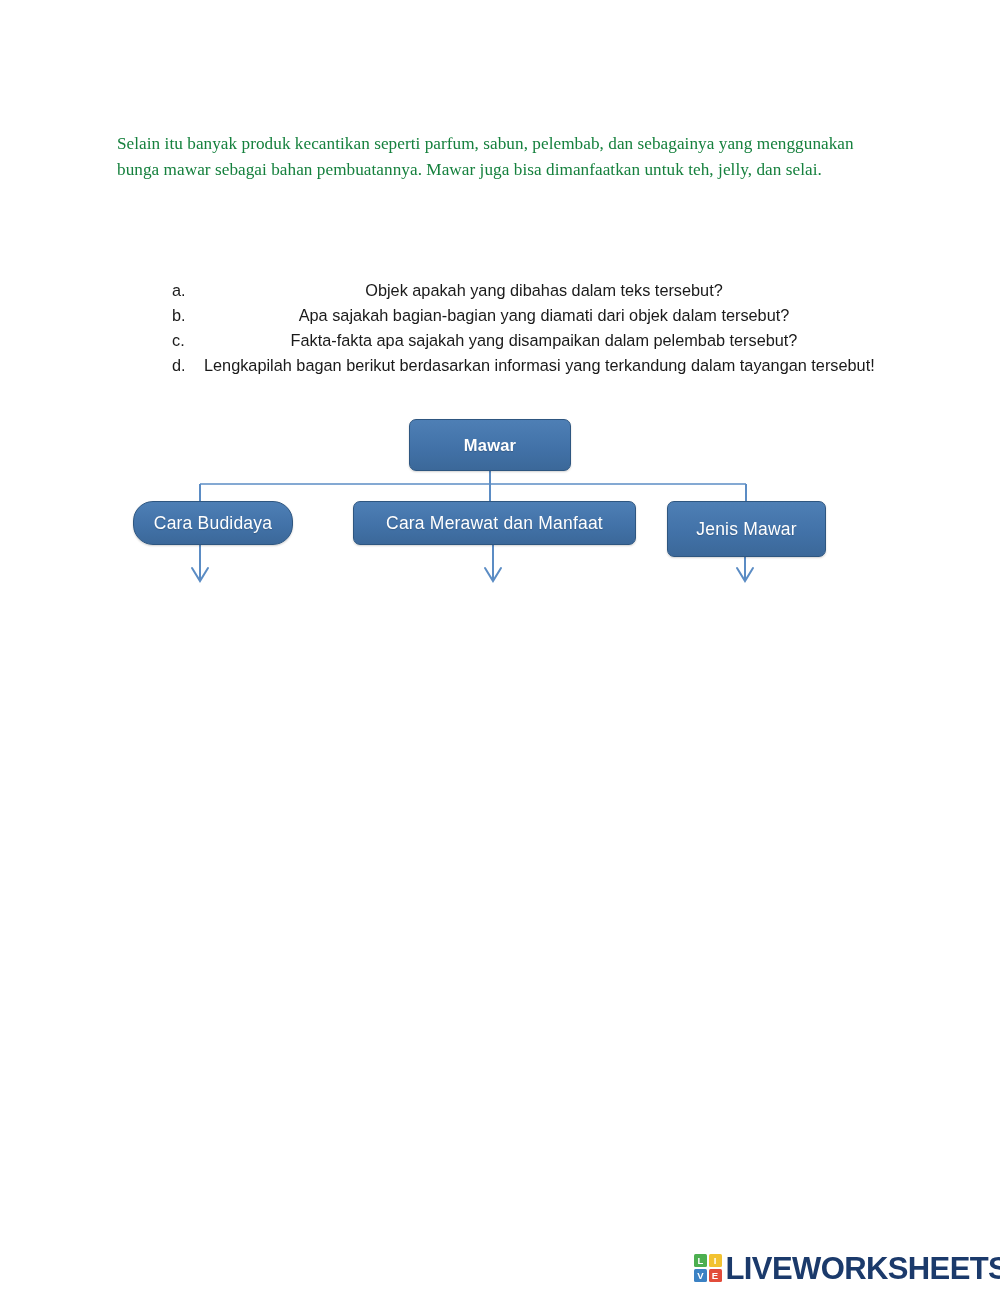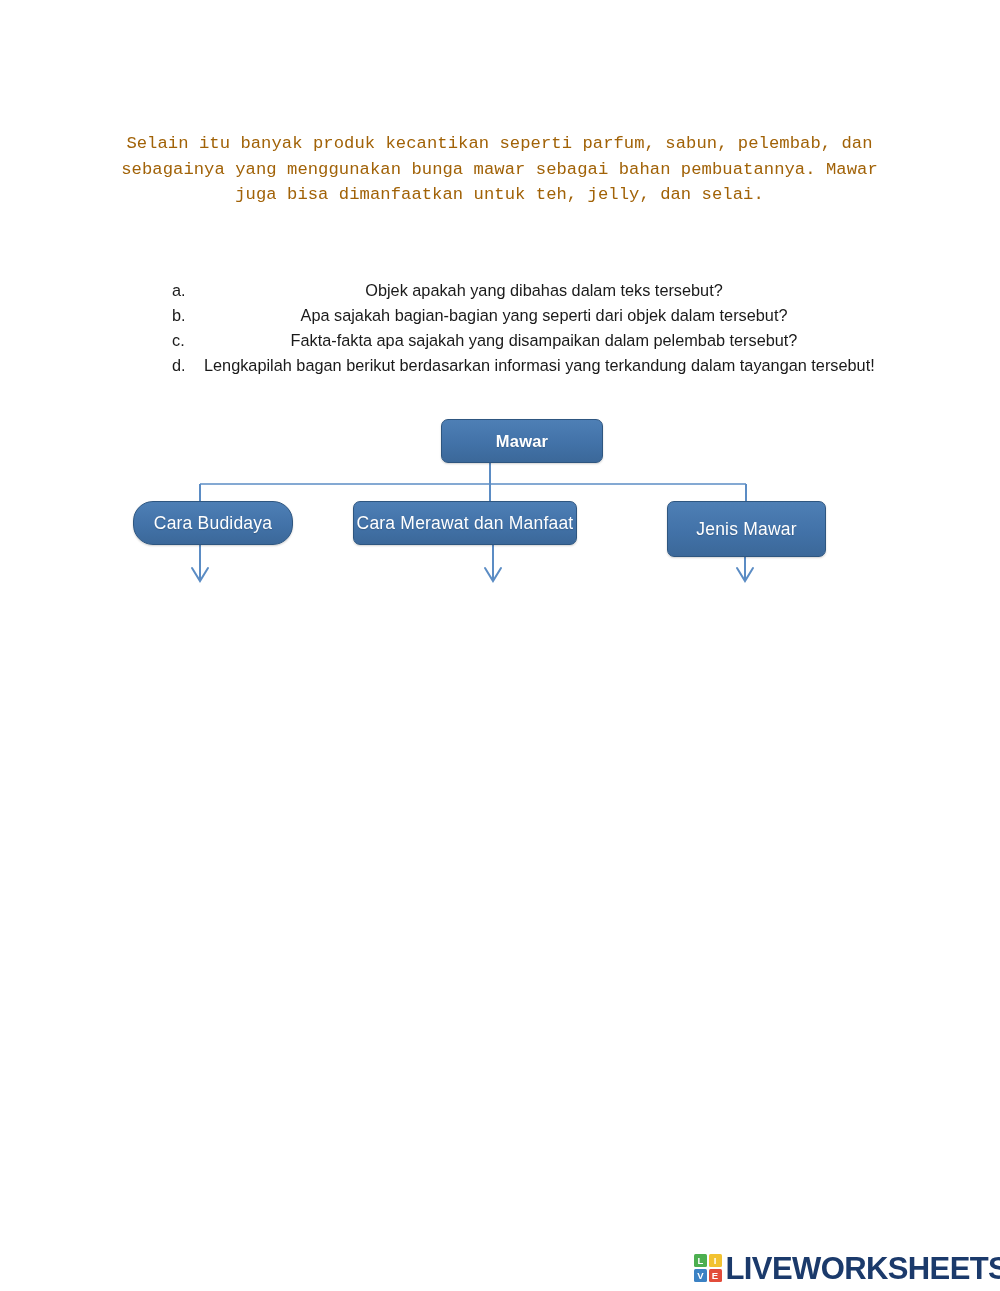--- a/index.html
+++ b/index.html
@@ -15,25 +15,25 @@
     font-family: "Liberation Sans", sans-serif;
     color: #000000;
   }
 
   
   #intro-paragraph {
     position: absolute;
     left: 117px;
     top: 114px;
     width: 765px;
-    font-family: Liberation Mono, monospace;
+    font-family: Liberation Serif, serif;
     font-size: 17.2px;
     line-height: 25.5px;
-    color: #a16207;
-    text-align: center;
+    color: #15803d;
+    text-align: left;
     letter-spacing: 0.05px;
   }
 
   
   #question-list {
     position: absolute;
     left: 172px;
     top: 278px;
     width: 712px;
   }
@@ -85,23 +85,23 @@
     font-size: 17.5px;
     letter-spacing: 0.2px;
     box-shadow: 0 1px 2px rgba(0,0,0,0.18);
     text-shadow: 0 1px 1px rgba(0,0,0,0.18);
     pointer-events: auto;
   }
   .node.root {
     font-weight: bold;
     font-size: 16.5px;
   }
-  #node-root   { left: 409px; top: 419px; width: 162px; height: 44px; margin-left: 32px; }
+  #node-root   { left: 409px; top: 419px; width: 162px; height: 52px; }
   #node-child-0 { left: 133px; top: 501px; width: 160px; height: 44px; border-radius: 20px; }
-  #node-child-1 { left: 353px; top: 501px; width: 224px; height: 44px; }
+  #node-child-1 { left: 353px; top: 501px; width: 283px; height: 44px; }
   #node-child-2 { left: 667px; top: 501px; width: 159px; height: 56px; }
 
   
   #liveworksheets-logo {
     position: absolute;
     left: 694px;
     top: 1249px;
     display: flex;
     align-items: center;
     height: 38px;
@@ -137,21 +137,21 @@
 
 <p id="intro-paragraph">Selain itu banyak produk kecantikan seperti parfum, sabun, pelembab, dan sebagainya yang menggunakan bunga mawar sebagai bahan pembuatannya. Mawar juga bisa dimanfaatkan untuk teh, jelly, dan selai.</p>
 
 <div id="question-list">
   <div class="q-item">
     <span class="q-marker">a.</span>
     <span class="q-text">Objek apakah yang dibahas dalam teks tersebut?</span>
   </div>
   <div class="q-item">
     <span class="q-marker">b.</span>
-    <span class="q-text">Apa sajakah bagian-bagian yang seperti dari objek dalam tersebut?</span>
+    <span class="q-text">Apa sajakah bagian-bagian yang diamati dari objek dalam tersebut?</span>
   </div>
   <div class="q-item">
     <span class="q-marker">c.</span>
     <span class="q-text">Fakta-fakta apa sajakah yang disampaikan dalam pelembab tersebut?</span>
   </div>
   <div class="q-item">
     <span class="q-marker">d.</span>
     <span class="q-text justify">Lengkapilah bagan berikut berdasarkan informasi yang terkandung dalam tayangan tersebut!</span>
   </div>
 </div>

